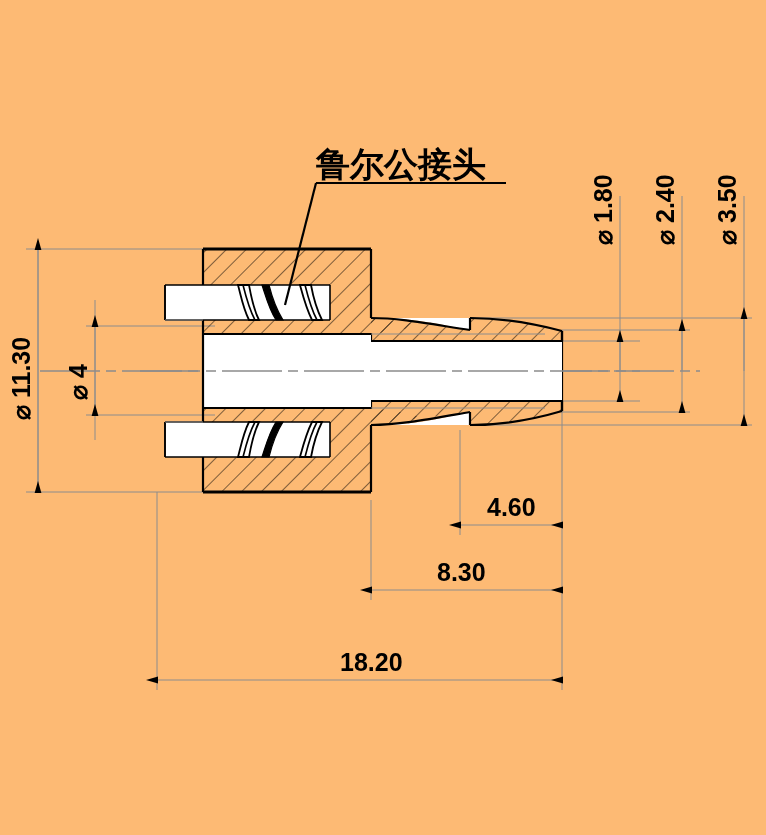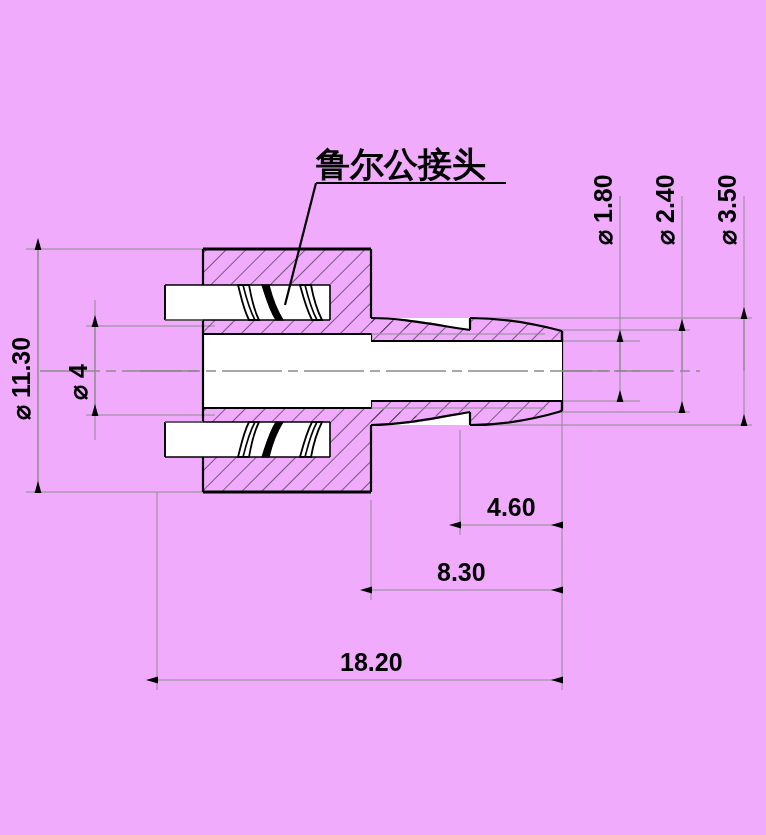--- a/index.html
+++ b/index.html
@@ -11,21 +11,21 @@
   body {
     width: 766px;
     height: 835px;
     overflow: hidden;
     font-family: "Liberation Sans", sans-serif;
   }
   #drawing-root {
     position: relative;
     width: 766px;
     height: 835px;
-    background: #f0abfc;
+    background: #fdba74;
   }
   svg#cad {
     display: block;
     width: 766px;
     height: 835px;
   }
   .dim-text {
     font-family: "Liberation Sans", sans-serif;
     font-weight: bold;
     font-size: 25px;

